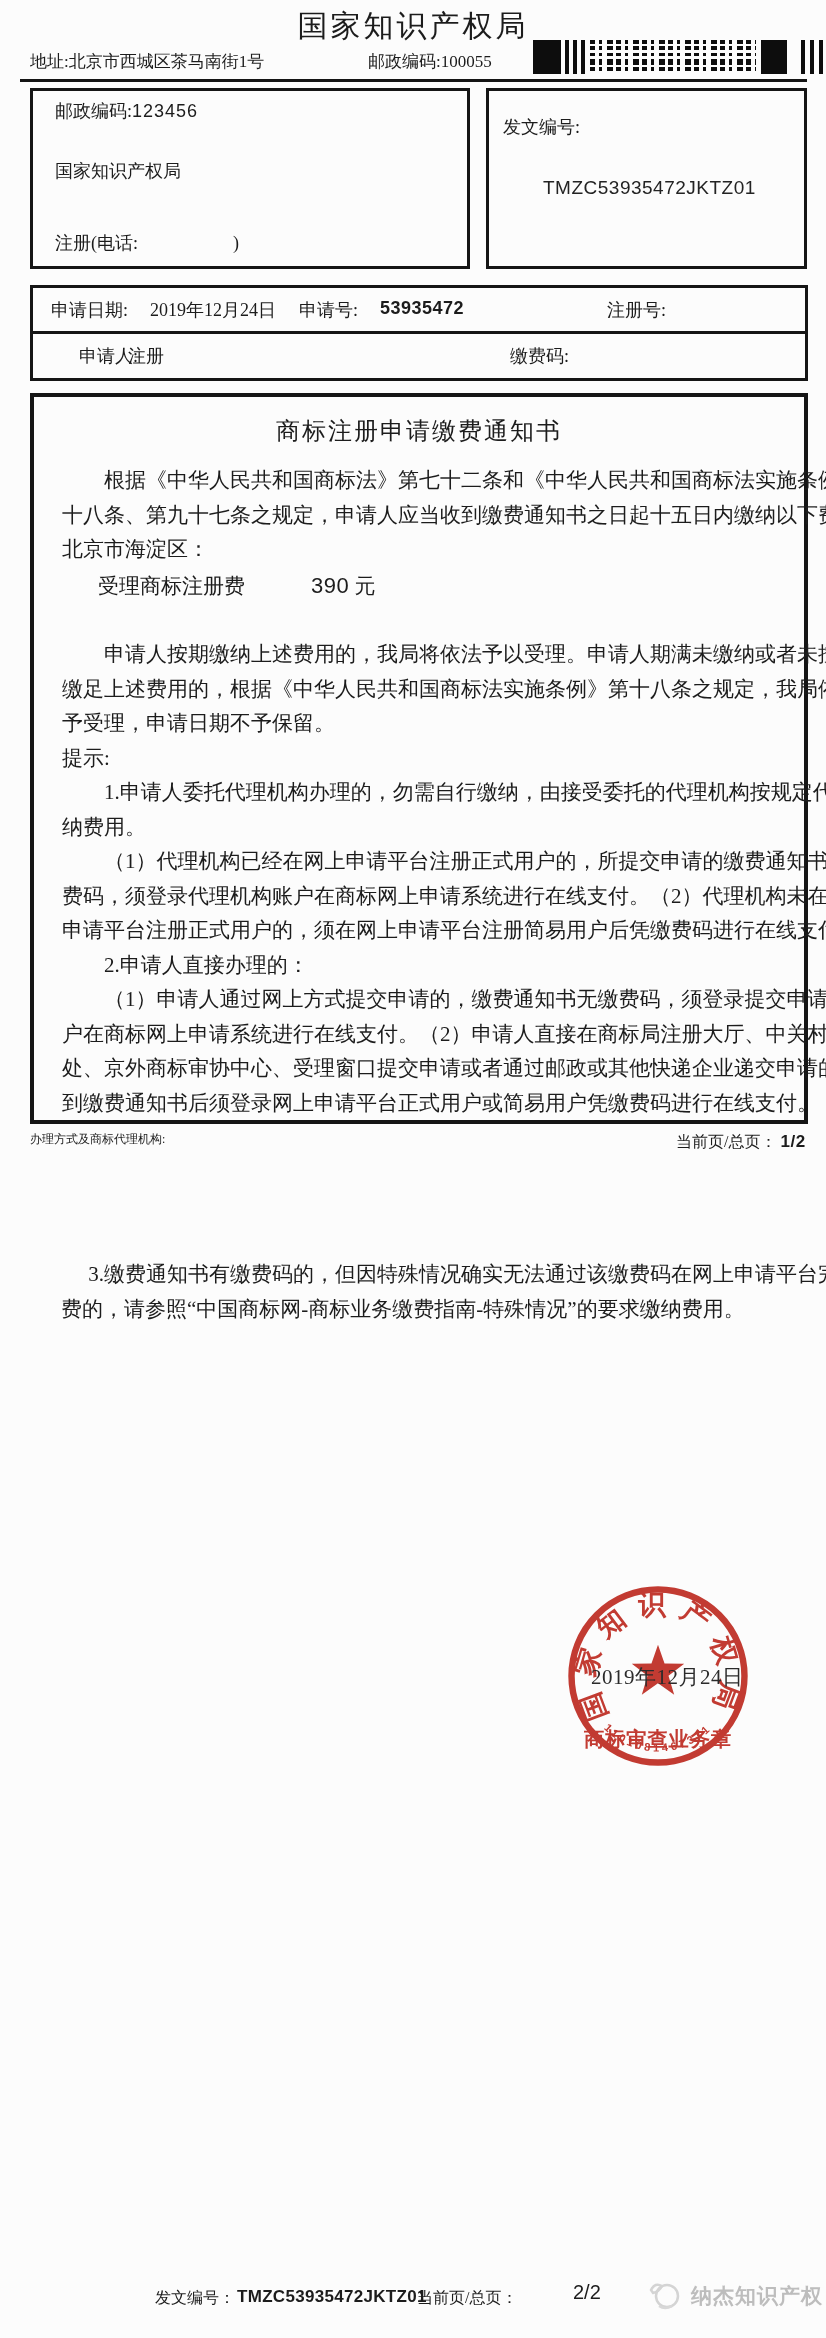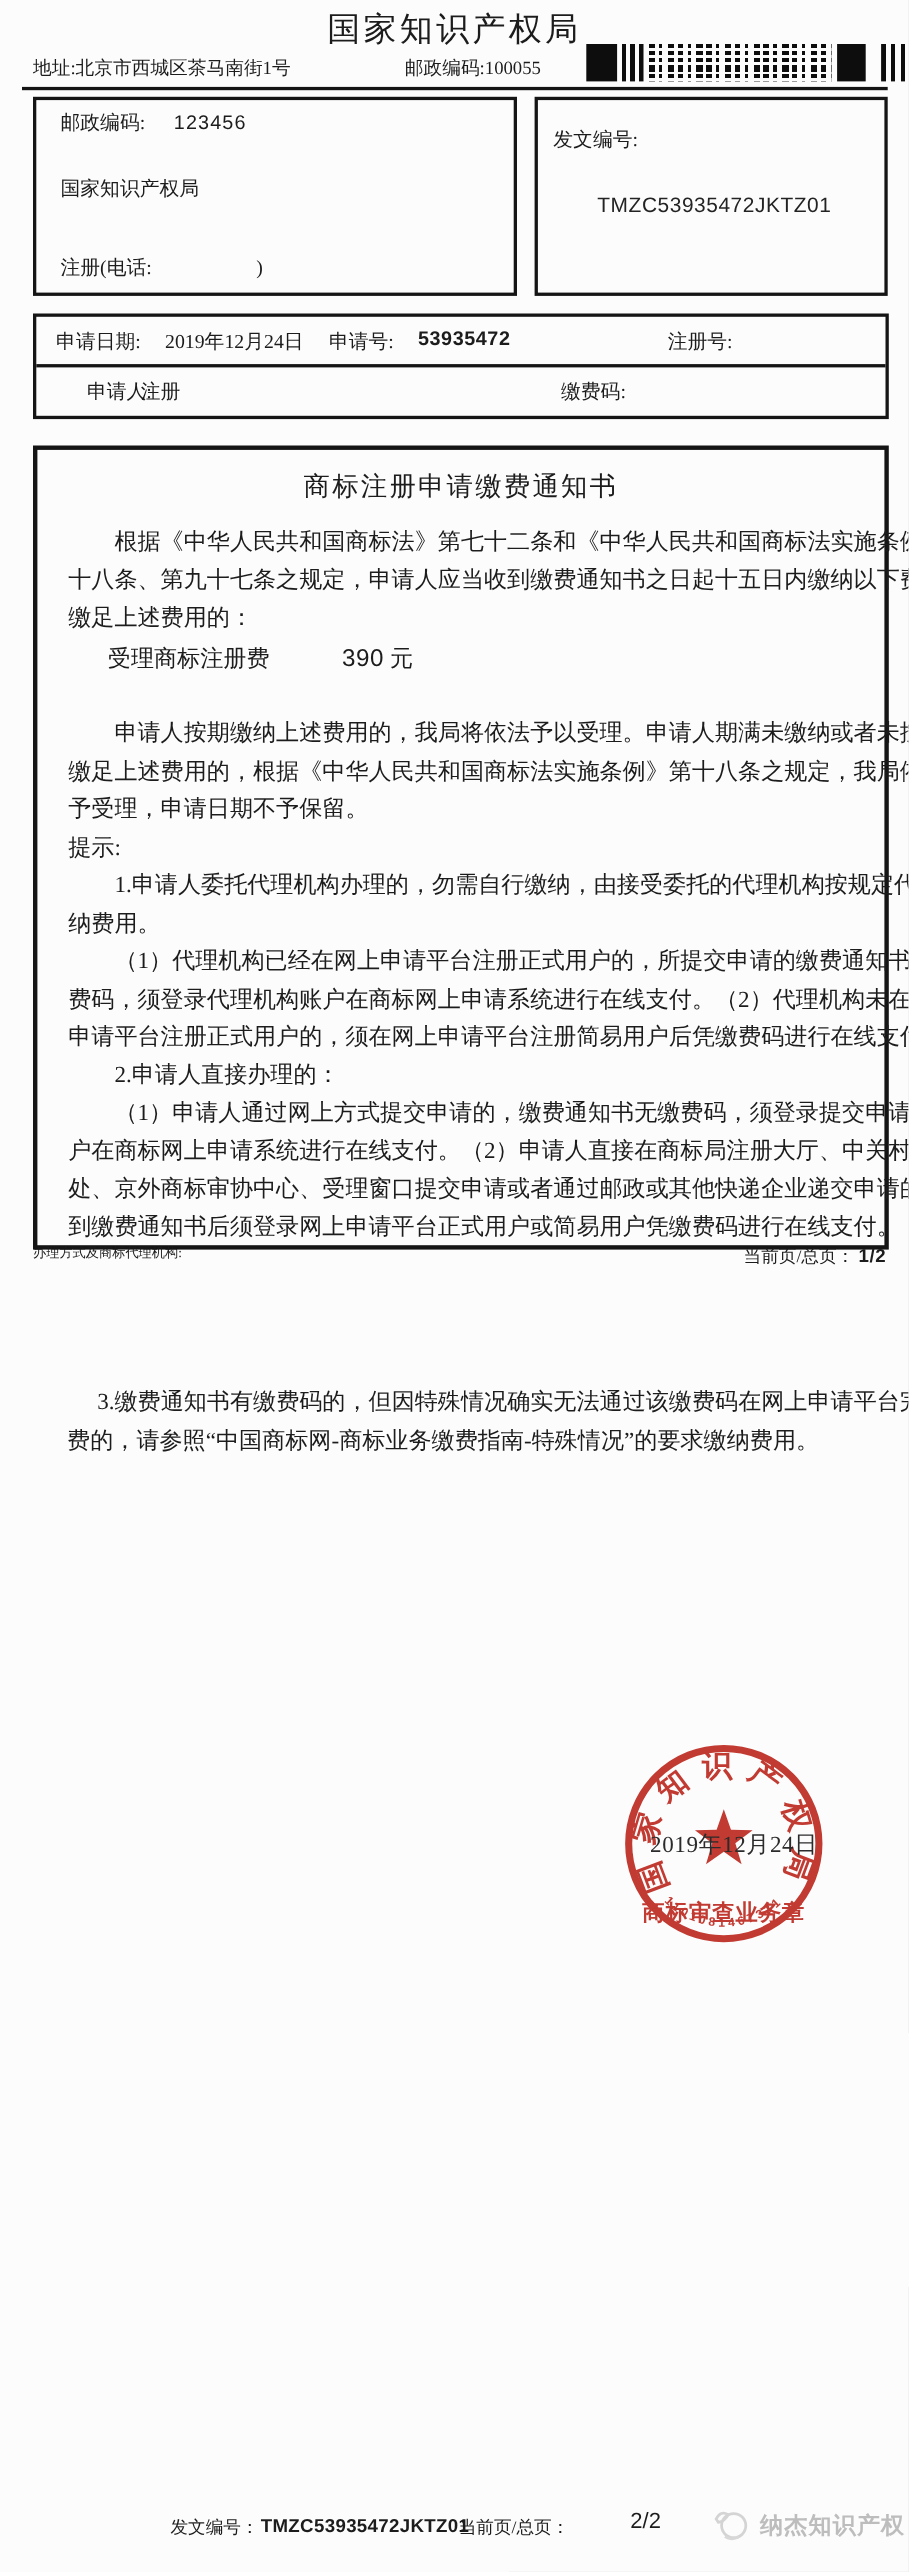--- a/index.html
+++ b/index.html
@@ -30,21 +30,21 @@
   .bc-noise::after{content:"";position:absolute;inset:0;
     background:repeating-linear-gradient(0deg,#fcfcfc 0 3px,transparent 3px 7px,#fcfcfc 7px 9px,transparent 9px 15px,#fcfcfc 15px 18px,transparent 18px 21px);}
   .bc-block2{width:26px;margin-left:5px;background:#0d0d0d;}
   .bc-bars2{width:22px;margin-left:14px;background:repeating-linear-gradient(90deg,#0d0d0d 0 4px,transparent 4px 9px);}
 
   
   .box{border:3px solid #151515;box-sizing:border-box;background:transparent;}
   .addressee-box{top:88px;left:30px;width:440px;height:181px;}
   .dispatch-box{top:88px;left:486px;width:321px;height:181px;}
   .addressee-box .row1{position:absolute;left:22px;top:8px;font-size:18px;}
-  .addressee-box .pc-val{margin-left:26px;font-family:"Liberation Sans","DejaVu Sans",sans-serif;font-size:18px;letter-spacing:1px;}
+  .addressee-box .pc-val{font-family:"Liberation Sans","DejaVu Sans",sans-serif;font-size:18px;letter-spacing:1px;}
   .addressee-box .row2{position:absolute;left:22px;top:68px;font-size:18px;}
   .addressee-box .row3{position:absolute;left:22px;top:140px;font-size:18px;}
   .addressee-box .phone-gap{display:inline-block;width:95px;}
   .dispatch-box .d-label{position:absolute;left:14px;top:24px;font-size:18px;}
   .dispatch-box .d-value{position:absolute;left:54px;top:86px;font-size:19px;font-family:"Liberation Sans","DejaVu Sans",sans-serif;letter-spacing:0.5px;color:#232323;}
 
   
   .info-box{top:285px;left:30px;width:778px;height:96px;padding-left:24px;}
   .info-row{position:absolute;left:0;right:0;height:43px;}
   .info-row.r1{top:0;}
@@ -55,21 +55,21 @@
   .f-apply-date-label{left:18px;}
   .f-apply-date{left:117px;}
   .f-apply-no-label{left:266px;}
   .f-apply-no{left:347px;font-weight:600;}
   .f-reg-no-label{left:574px;}
   .f-applicant-label{left:18px;margin-left:28px;}
   .f-applicant{left:95px;}
   .f-paycode-label{left:477px;}
 
   
-  .notice-box{top:393px;left:30px;width:778px;height:731px;border-width:4px;padding:10px 28px 0 28px;margin-top:12px;}
+  .notice-box{top:393px;left:30px;width:778px;height:731px;border-width:4px;padding:10px 28px 0 28px;}
   .n-title{font-size:24px;letter-spacing:2px;text-align:center;line-height:40px;margin:4px 0 12px;font-weight:500;}
   .n-line{font-size:21px;line-height:34.5px;white-space:nowrap;}
   .n-ind{text-indent:2.0em;}
   .fee-line{font-size:21px;line-height:34.5px;margin:2px 0 34px;padding-left:36px;}
   .fee-gap{display:inline-block;width:66px;}
   .fee-val{font-size:21px;}
   .fee-val .num{font-size:22px;}
 
   
   .agency-label{top:1131px;left:30px;font-size:12px;}
@@ -139,21 +139,21 @@
       <span class="f-applicant-label">申请人:</span>
       <span class="f-applicant">注册</span>
       <span class="f-paycode-label">缴费码:</span>
     </div>
   </div>
 
   <div class="abs box notice-box">
     <div class="n-title">商标注册申请缴费通知书</div>
     <div class="n-line n-ind">根据《中华人民共和国商标法》第七十二条和《中华人民共和国商标法实施条例》第</div>
     <div class="n-line">十八条、第九十七条之规定，申请人应当收到缴费通知书之日起十五日内缴纳以下费用：</div>
-    <div class="n-line">缴足上述费用的：</div>
+    <div class="n-line">北京市海淀区：</div>
     <div class="fee-line">
       <span>受理商标注册费</span><span class="fee-gap"></span><span class="fee-val"><span class="num">390</span> <span>元</span></span>
     </div>
     <div class="n-line n-ind">申请人按期缴纳上述费用的，我局将依法予以受理。申请人期满未缴纳或者未按要求</div>
     <div class="n-line">缴足上述费用的，根据《中华人民共和国商标法实施条例》第十八条之规定，我局依法不</div>
     <div class="n-line">予受理，申请日期不予保留。</div>
     <div class="n-line">提示:</div>
     <div class="n-line n-ind">1.申请人委托代理机构办理的，勿需自行缴纳，由接受委托的代理机构按规定代为缴</div>
     <div class="n-line">纳费用。</div>
     <div class="n-line n-ind">（1）代理机构已经在网上申请平台注册正式用户的，所提交申请的缴费通知书无缴</div>

